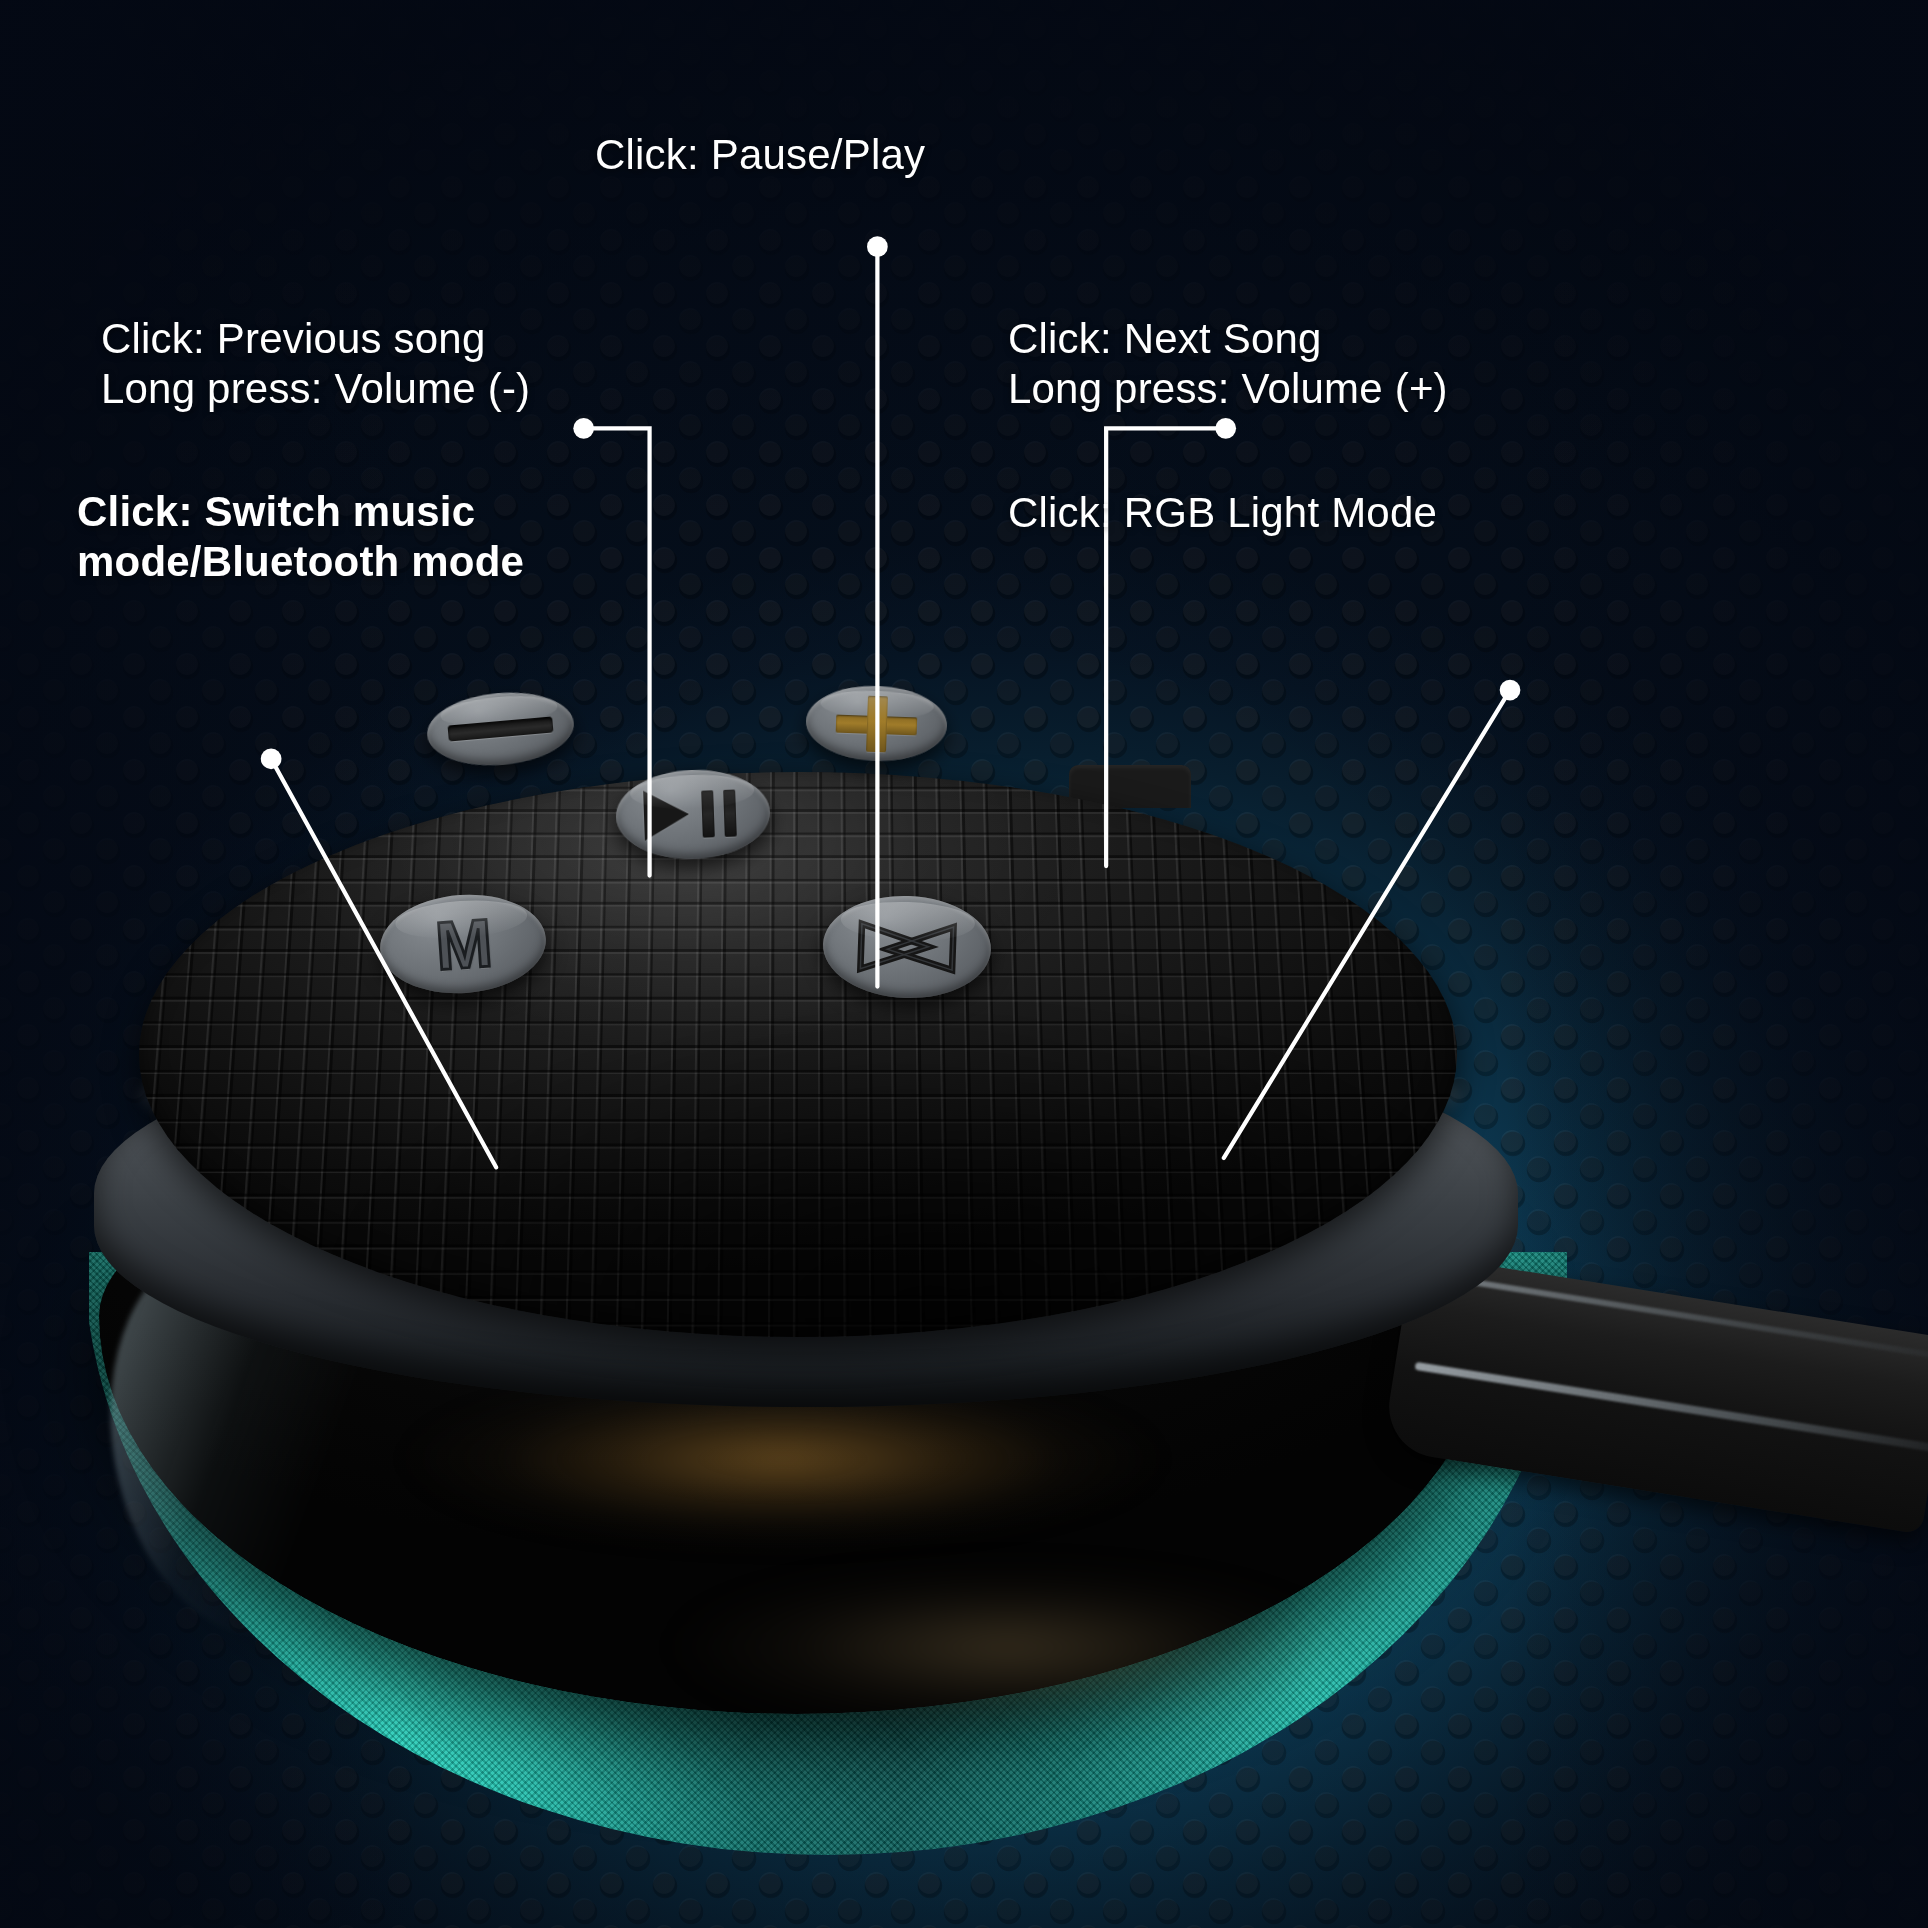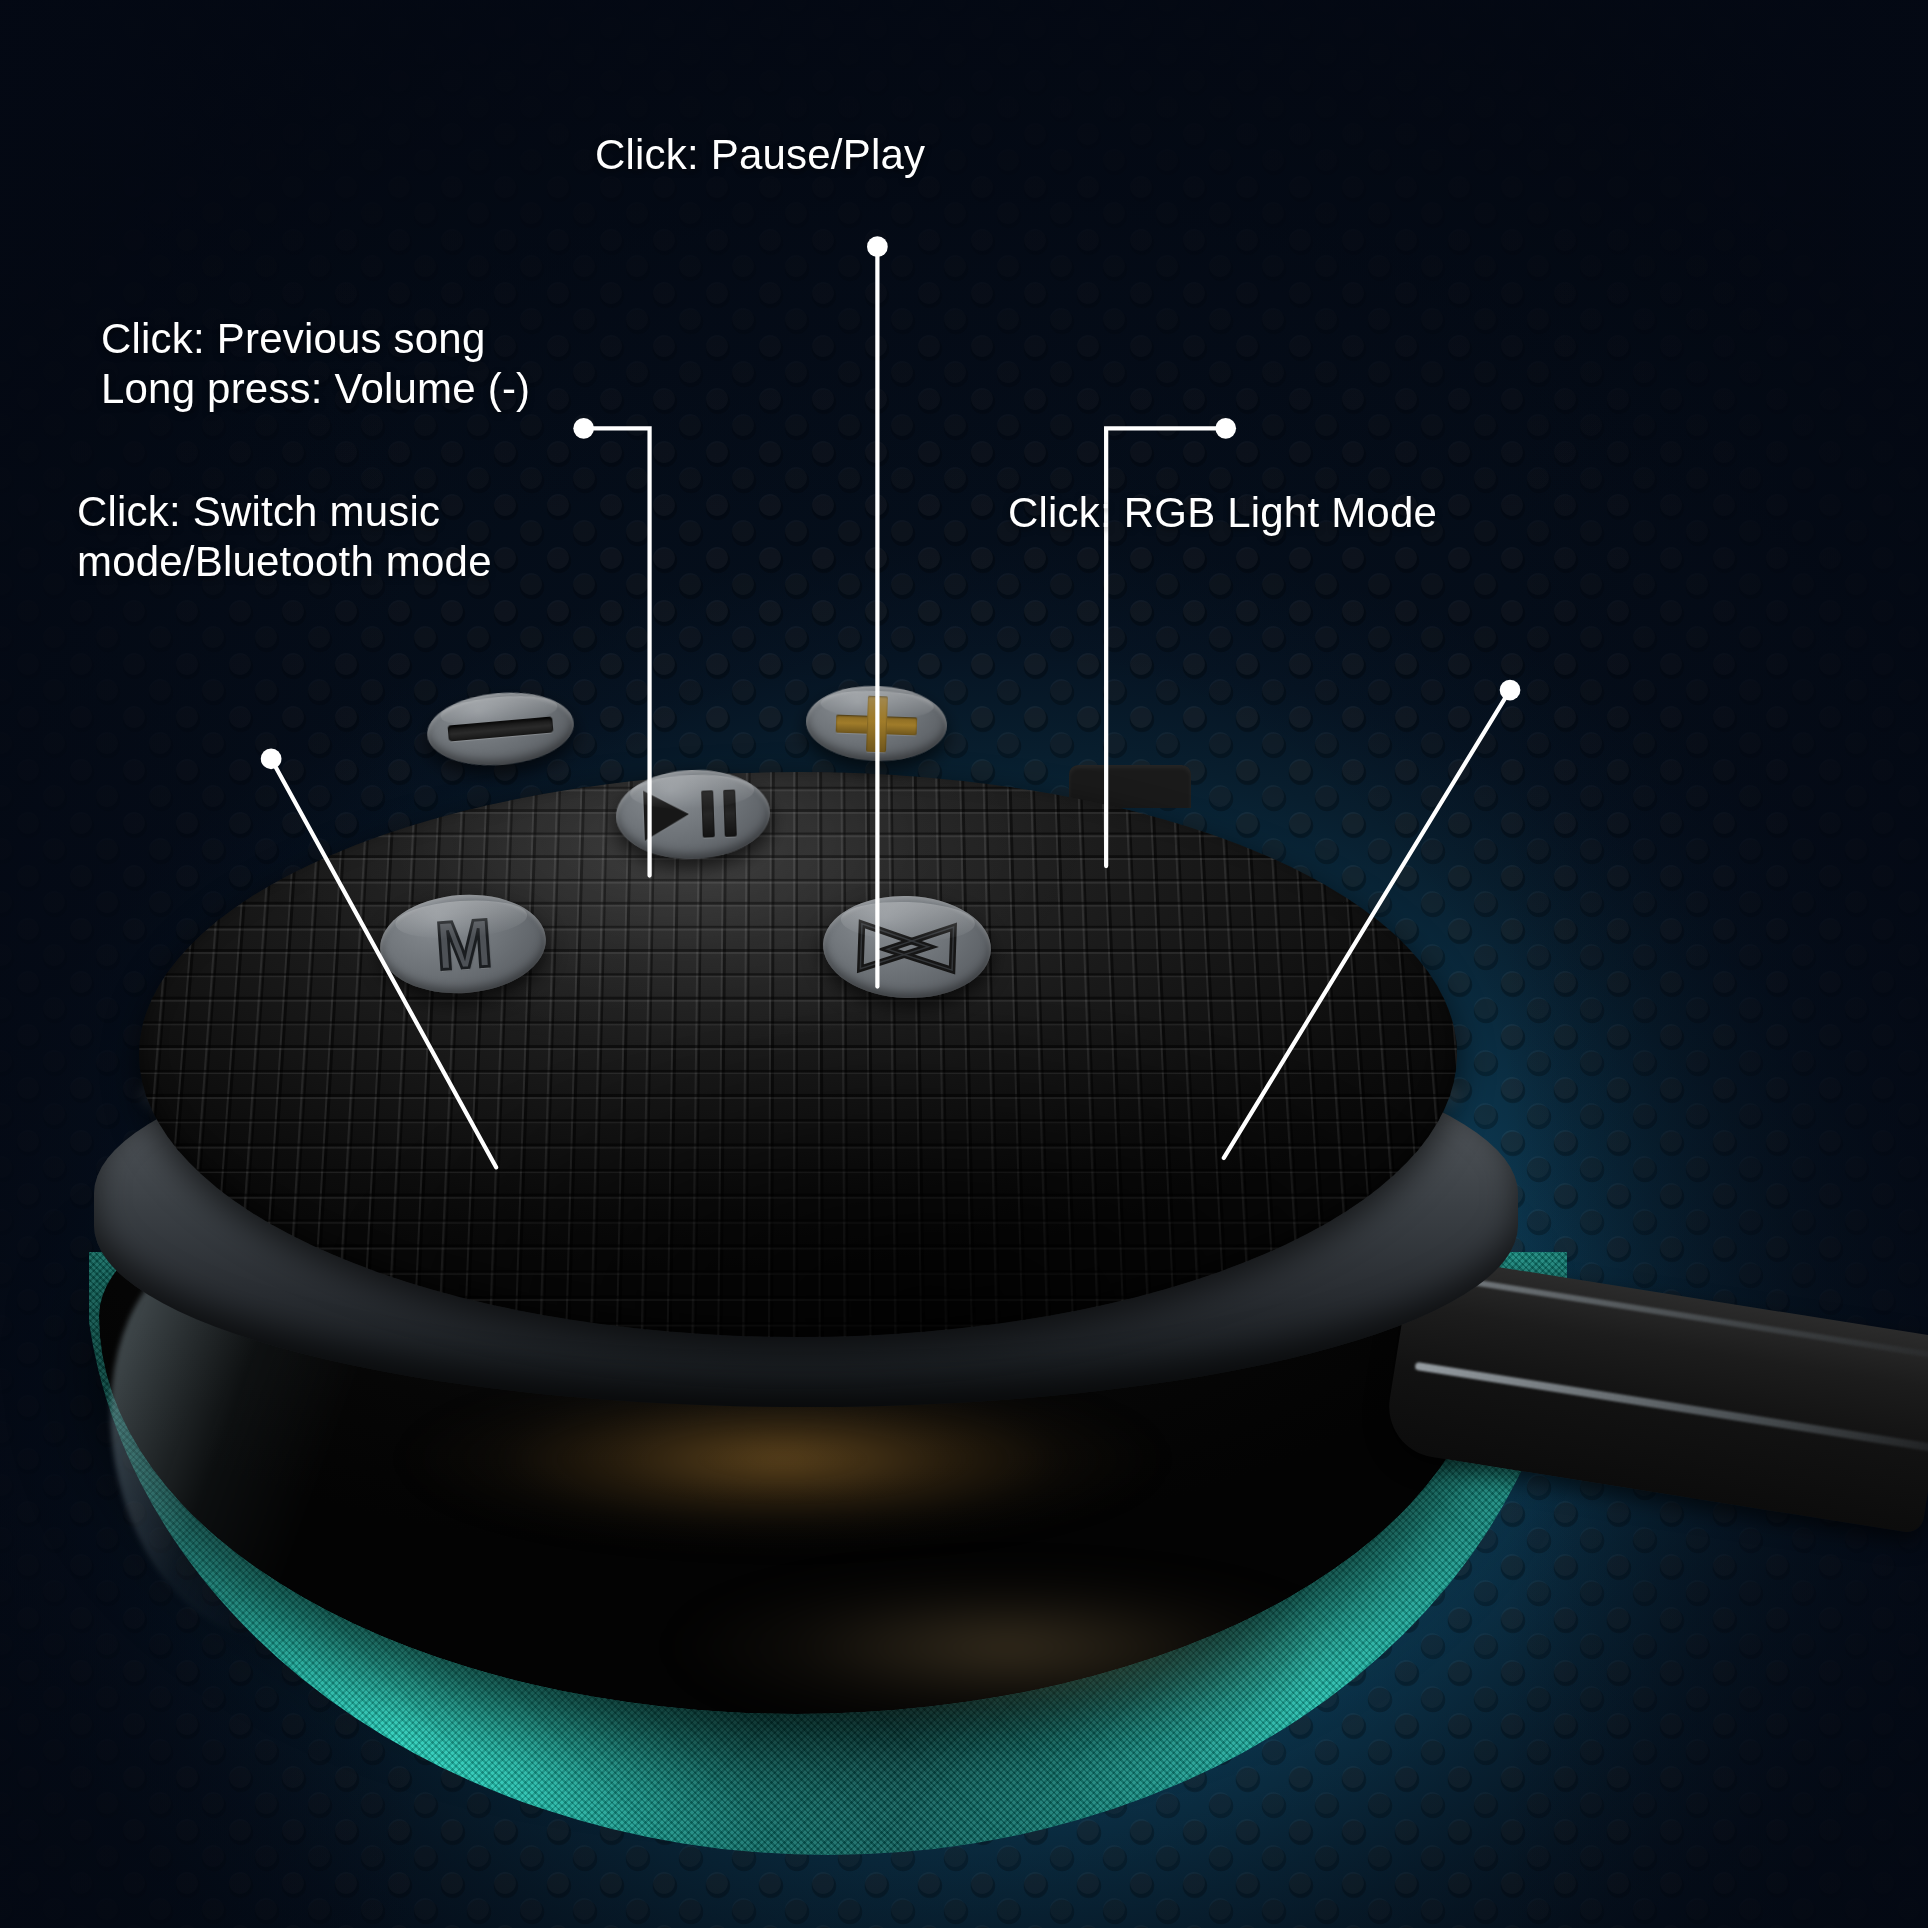--- a/index.html
+++ b/index.html
@@ -297,21 +297,21 @@
     color:#ffffff;
     font-family:"Liberation Sans", sans-serif;
     font-size:42px;
     line-height:1.18;
     letter-spacing:0.2px;
     white-space:pre-line;
     text-shadow:0 1.9px 6.6px rgba(0,0,0,.55);
   }
   #lbl-play{ left:595px; top:130px; }
   #lbl-prev{ left:77px; top:314px;margin-left:24px; }
-  #lbl-mode{ left:77px; top:487px; }
+  #lbl-mode{ left:77px; top:487px;font-weight:bold; }
   #lbl-next{ left:1008px; top:314px; }
   #lbl-rgb{ left:1008px; top:488px; }
 </style>
 </head>
 <body>
 
 <div id="stage">
 
   <div class="bg-base"></div>
   <div class="bg-dots"></div>
@@ -407,18 +407,20 @@
     </svg>
 
     <div class="label" id="lbl-play">Click: Pause/Play</div>
 
     <div class="label" id="lbl-prev">Click: Previous song
 Long press: Volume (-)</div>
 
     <div class="label" id="lbl-mode">Click: Switch music
 mode/Bluetooth mode</div>
 
+    <div class="label" id="lbl-next">Click: Next Song
+Long press: Volume (+)</div>
 
     <div class="label" id="lbl-rgb">Click: RGB Light Mode</div>
   </div>
 
 </div>
 
 
 </body></html>

